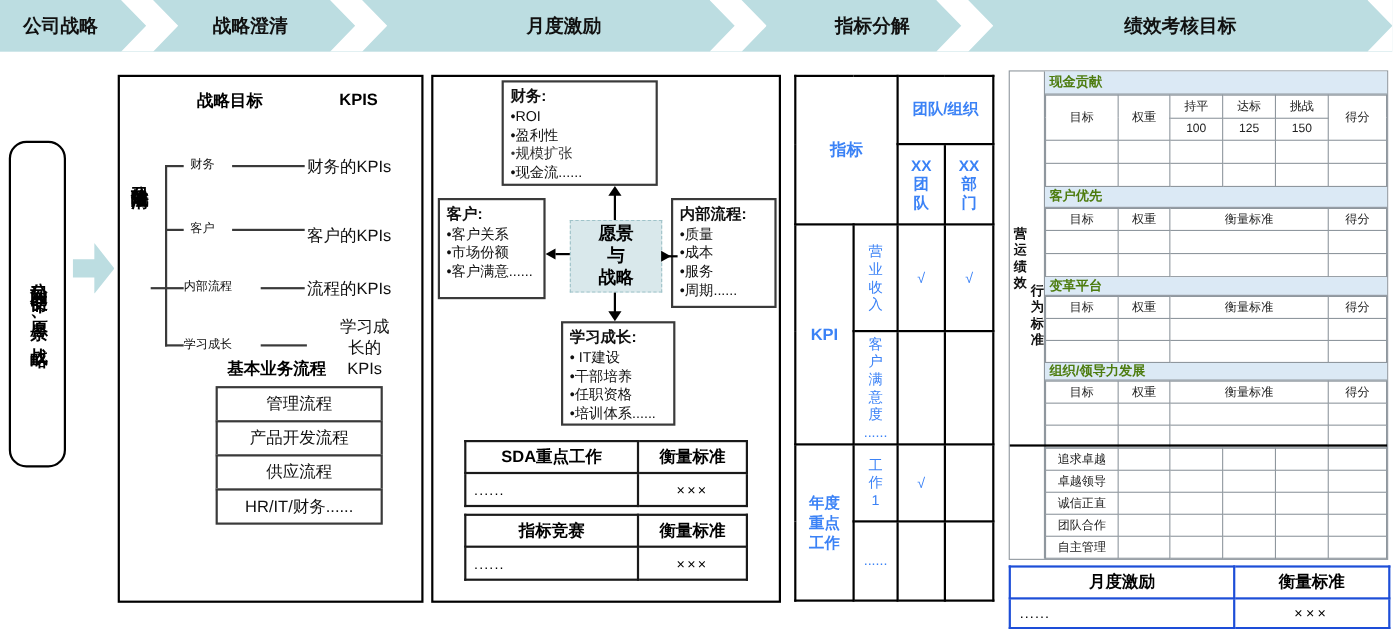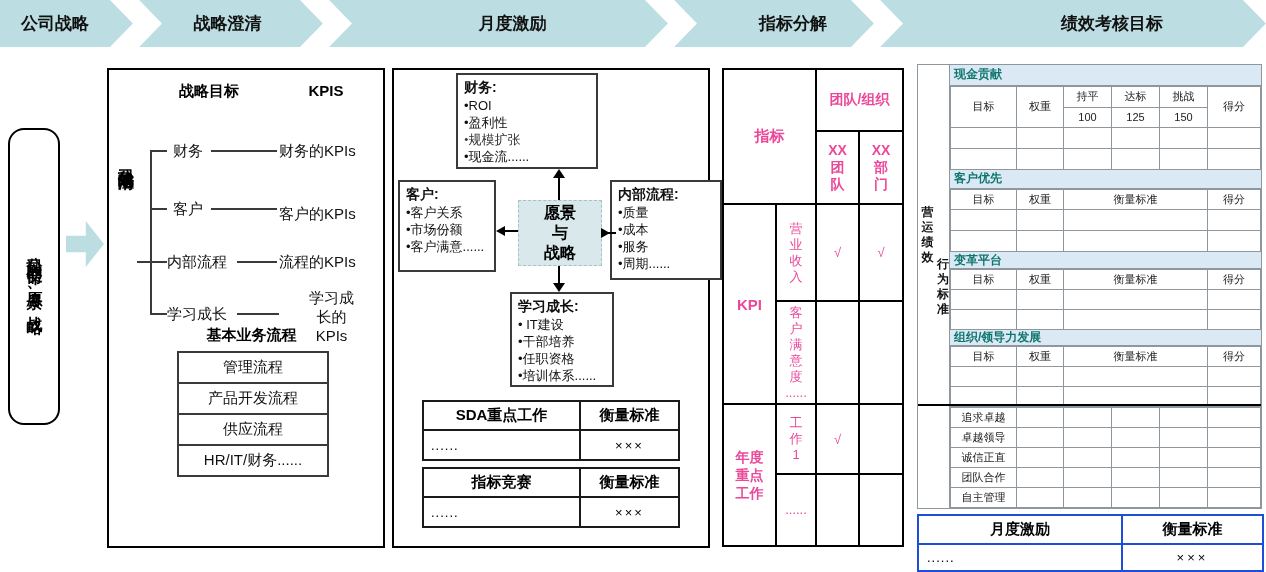--- a/index.html
+++ b/index.html
@@ -22,56 +22,56 @@
   .big-arrow { position:absolute; left:66px; top:221px; width:38px; height:46px; background:#bcdde1;
     clip-path:polygon(0% 32%, 52% 32%, 52% 0%, 100% 50%, 52% 100%, 52% 68%, 0% 68%); }
 
   
   .panel { position:absolute; background:#fff; border:2px solid #000; }
 
   
   .clar-h { position:absolute; font-weight:bold; font-size:15px; text-align:center; color:#000; }
   .clar-side { position:absolute; left:6px; top:86px; font-weight:bold; font-size:16px; letter-spacing:1px; }
   .tline { position:absolute; background:#3a3a3a; }
-  .clar-item { position:absolute; font-size:15px; color:#111; }
+  .clar-item { position:absolute; font-size:11px; color:#111; }
   .clar-kpi { position:absolute; font-size:15px; color:#111; }
   .proc-head { position:absolute; font-weight:bold; font-size:15px; text-align:center; }
   .proc-list { position:absolute; }
   .proc-cell { width:152px; height:33px; border:2px solid #3a3a3a; margin-top:-2px;
-    display:flex; align-items:center; justify-content:center; font-size:15px; color:#111; background:#fff; }
+    display:flex; align-items:center; justify-content:center; font-size:15px; color:#111; background:#fff;margin-left:19px; }
   .proc-cell:first-child { margin-top:0; }
 
   
   .bsc-box { position:absolute; border:2px solid #3a3a3a; background:#fff; padding:4px 6px; font-size:13px; line-height:17px; color:#111; }
   .bsc-box .t { font-weight:bold; font-size:14px; margin-bottom:1px; }
   .serif { font-family:"Liberation Serif","DejaVu Serif",serif; color:#333; }
   .center-box { position:absolute; display:flex; align-items:center; justify-content:center; text-align:center;
     font-weight:bold; font-size:16px; line-height:20px; border:1px dashed #9fc3c9; }
   .aline { position:absolute; background:#000; }
   .tri { position:absolute; width:0; height:0; }
   .mini-table { position:absolute; border-collapse:collapse; table-layout:fixed; }
   .mini-table td { border:2px solid #1a1a1a; }
   .mini-table .hd { font-weight:bold; font-size:15px; text-align:center; }
   .mini-table .dots { font-size:13px; padding-left:7px; letter-spacing:1px; }
   .mini-table .xxx { font-size:13px; text-align:center; letter-spacing:2px; }
 
   
   .dec-table { position:absolute; left:722px; top:68px; border-collapse:collapse; table-layout:fixed; background:#fff; }
-  .dec-table td { border:2px solid #000; text-align:center; vertical-align:middle; color:#ec4899; }
+  .dec-table td { border:2px solid #000; text-align:center; vertical-align:middle; color:#3b82f6; }
   .dec-table .bold { font-weight:bold; font-size:15px; }
   .dec-table .sub { font-size:13px; line-height:16px; }
   .dec-table .chk { font-size:13px; }
 
   
   .assess { position:absolute; left:917px; top:64px; width:345px; height:445px; border:1px solid #8f979e; background:#fff; display:flex; }
   .assess-label-col { width:33px; border-right:1px solid #8f979e; display:flex; flex-direction:row; }
   .assess-label { display:flex; align-items:center; justify-content:center; text-align:center;
     font-weight:bold; font-size:12px; line-height:15px; color:#111; }
   .assess-content { flex:1; display:flex; flex-direction:column; }
-  .sec-bar { background:#dbe9f5; border-bottom:1px solid #8f979e; font-weight:bold; font-size:12px; color:#0f766e;
+  .sec-bar { background:#dbe9f5; border-bottom:1px solid #8f979e; font-weight:bold; font-size:12px; color:#4d7c0f;
     display:flex; align-items:center; padding-left:4px; }
   .sec-table { border-collapse:collapse; table-layout:fixed; width:100%; }
   .sec-table td { border:1px solid #8f979e; font-size:11px; color:#222; text-align:center; vertical-align:middle; }
   .thick-div { position:absolute; left:0; top:339px; width:343px; height:2px; background:#000; }
   .monthly { position:absolute; left:917px; top:514px; border-collapse:collapse; table-layout:fixed; background:#fff; }
   .monthly td { border:2px solid #1d4ed8; }
   .monthly .hd { font-weight:bold; font-size:15px; text-align:center; }
   .monthly .dots { font-size:13px; padding-left:8px; letter-spacing:1px; }
   .monthly .xxx { font-size:13px; text-align:center; letter-spacing:3px; }
 </style>
@@ -83,21 +83,21 @@
   <div class="banner">
     <div class="banner-sep" style="left:110px"></div>
     <div class="banner-sep" style="left:300px"></div>
     <div class="banner-sep" style="left:645px"></div>
     <div class="banner-sep" style="left:851px"></div>
     <div class="banner-sep" style="left:1243px"></div>
     <div class="banner-label" style="left:5px;width:100px">公司战略</div>
     <div class="banner-label" style="left:160px;width:135px">战略澄清</div>
     <div class="banner-label" style="left:425px;width:175px">月度激励</div>
     <div class="banner-label" style="left:723px;width:140px">指标分解</div>
-    <div class="banner-label" style="left:987px;width:250px">绩效考核目标</div>
+    <div class="banner-label" style="left:948px;width:250px">绩效考核目标</div>
   </div>
 
   <div class="mission-box">
     <span class="vert">公司的使命、愿景、战略</span>
   </div>
   <div class="big-arrow"></div>
 
   <div class="panel" style="left:107px;top:68px;width:278px;height:480px">
     <div class="clar-h" style="left:45px;top:12px;width:110px">战略目标</div>
     <div class="clar-h" style="left:172px;top:12px;width:90px">KPIS</div>
@@ -151,21 +151,21 @@
       <div class="t">客户:</div>
       <div>•客户关系</div>
       <div>•市场份额</div>
       <div>•客户满意......</div>
     </div>
 
     <div class="center-box pre" style="left:124px;top:130px;width:84px;height:66px;background:#d9e8eb">愿景
 与
 战略</div>
 
-    <div class="bsc-box" style="left:216px;top:110px;width:112px;height:100px">
+    <div class="bsc-box" style="left:216px;top:110px;width:96px;height:100px">
       <div class="t">内部流程:</div>
       <div>•质量</div>
       <div>•成本</div>
       <div>•服务</div>
       <div>•周期......</div>
     </div>
 
     <div class="bsc-box" style="left:116px;top:222px;width:104px;height:95px">
       <div class="t">学习成长:</div>
       <div>• IT建设</div>

